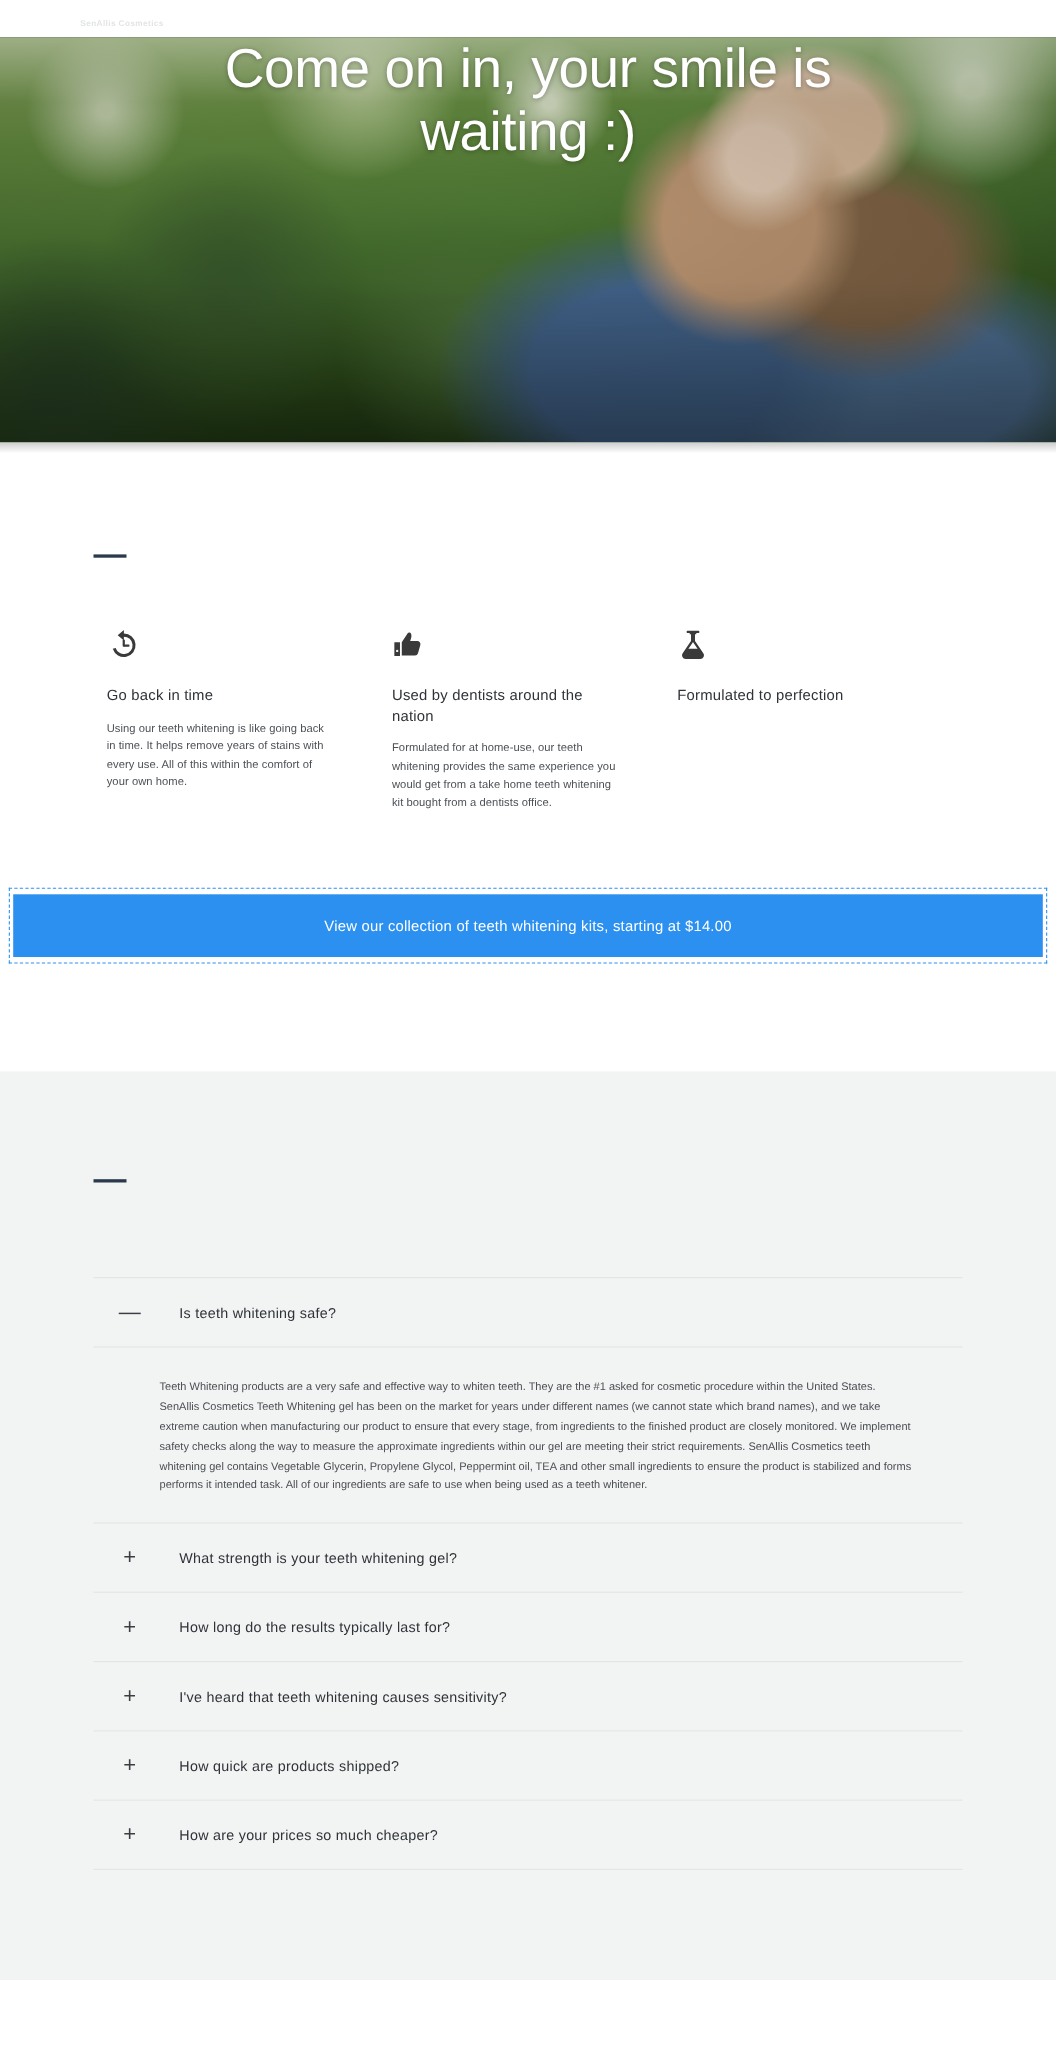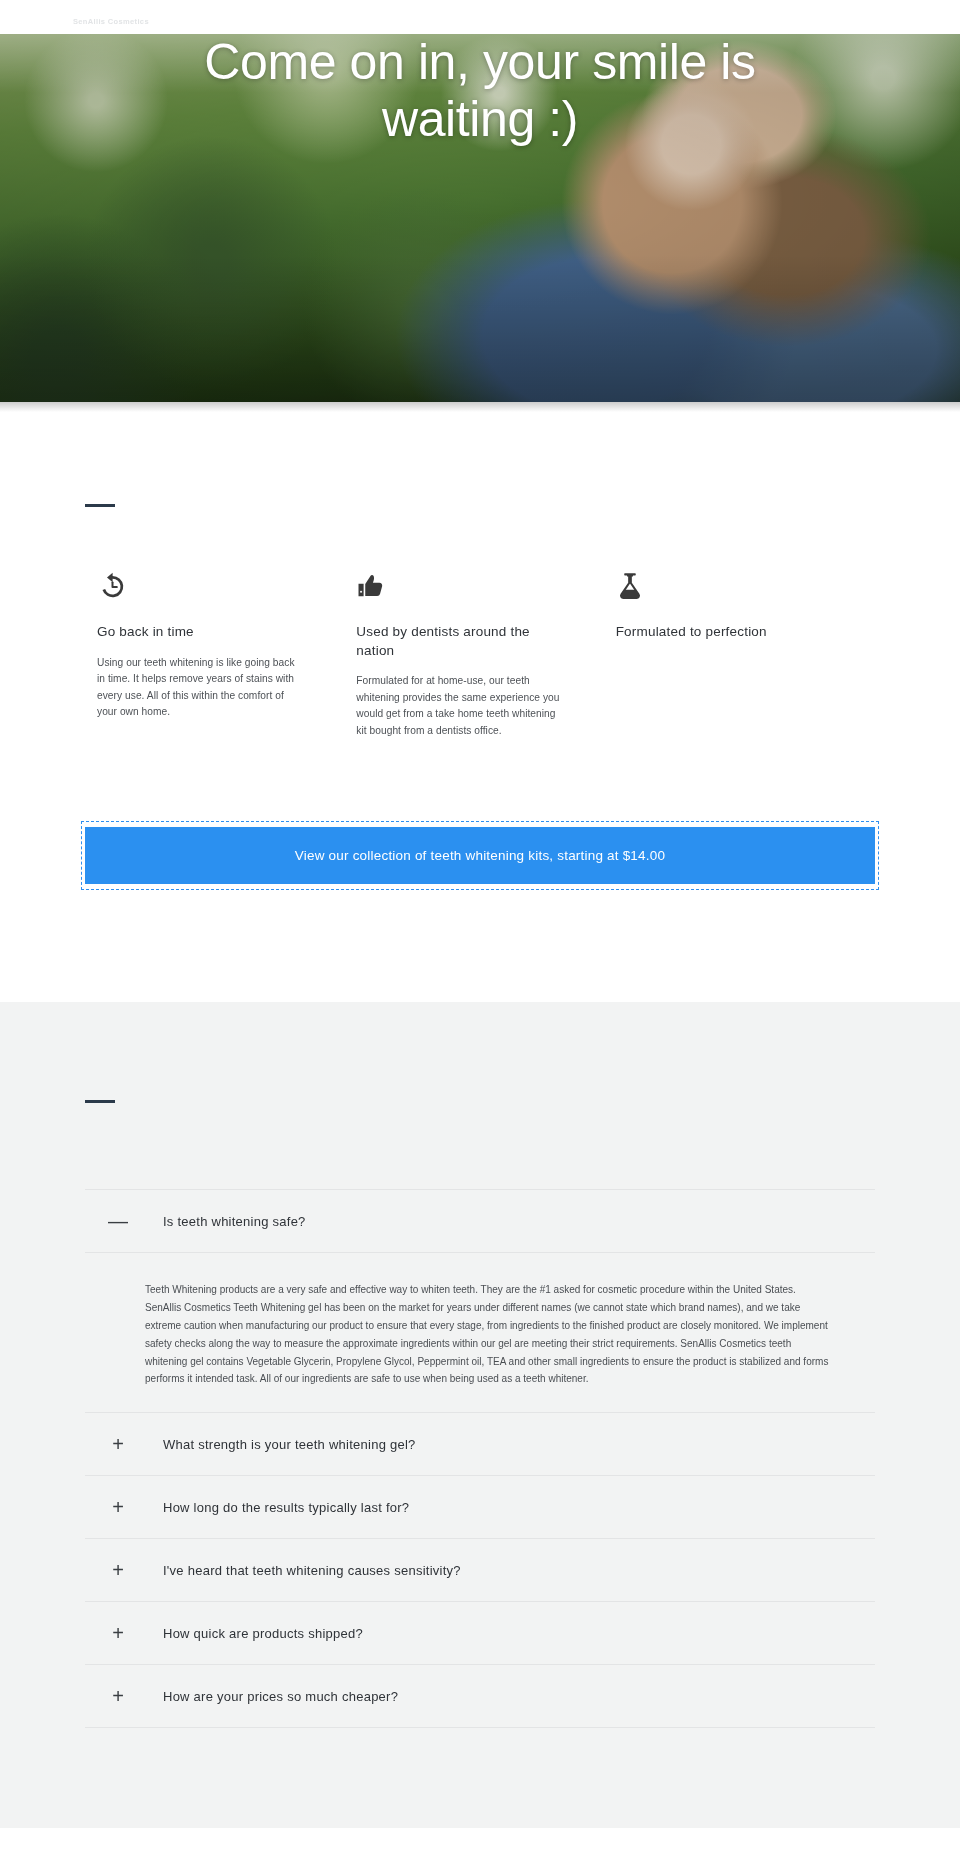--- a/index.html
+++ b/index.html
@@ -128,22 +128,22 @@
     line-height:1.62;
     color:#4d5156;
     margin-top:13px;
     letter-spacing:0.05px;
   }
 
   
   .cta-zone { background:#ffffff; padding:0 0 104px 0; }
   .cta-outer {
     position:relative;
-    margin:14px auto;
-    width:790px;
+    margin:0 auto;
+    width:936px;
   }
   .cta-ticks {
     position:absolute;
     left:-4px; right:-4px; top:-6px; bottom:-6px;
     border:1px dashed #2f8fef;
     pointer-events:none;
   }
   .cta-button {
     display:block;
     width:100%;

